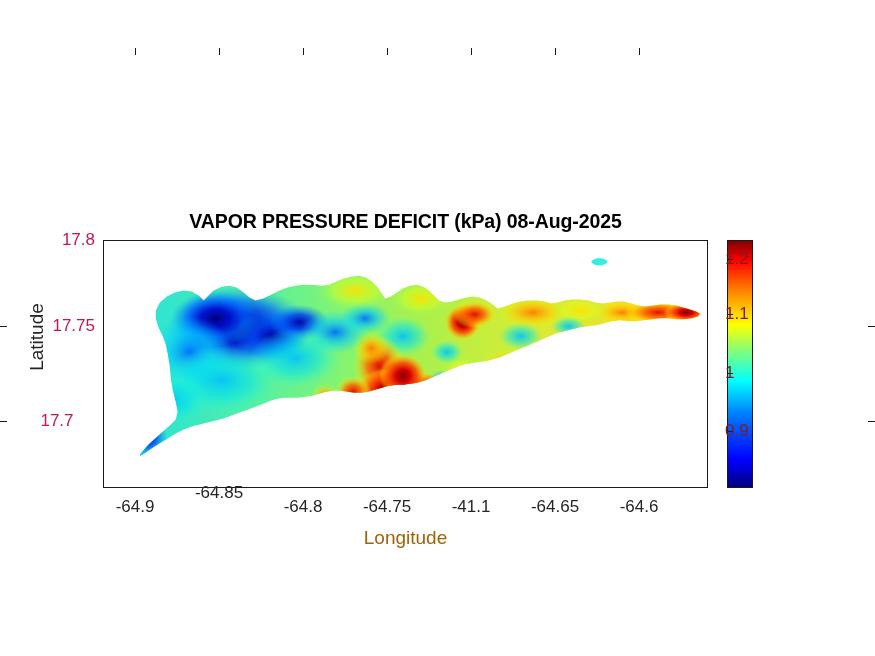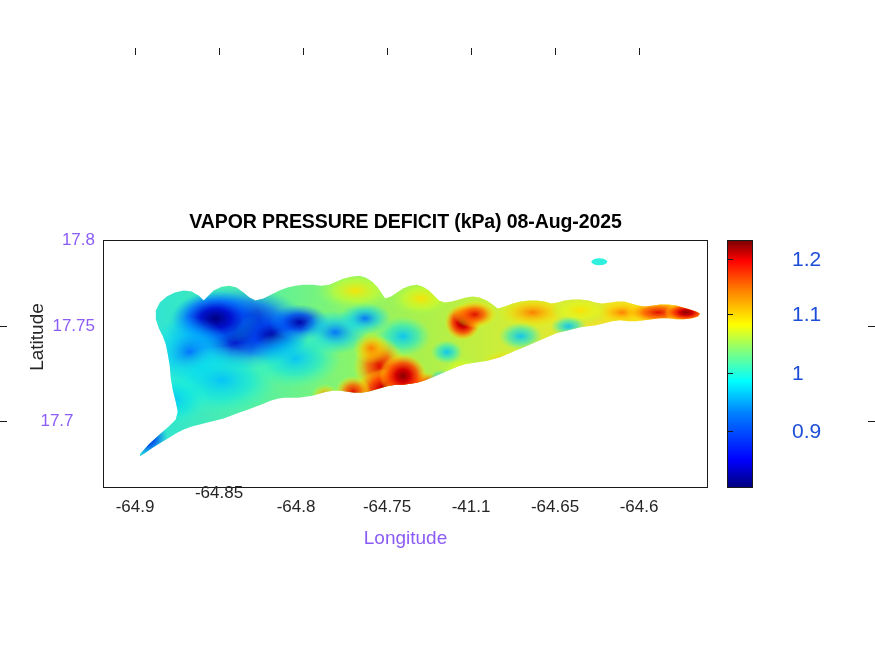--- a/index.html
+++ b/index.html
@@ -92,35 +92,35 @@
   .xticklabel {
     position: absolute;
     font-size: 17px;
     color: #262626;
     transform: translateX(-50%);
     white-space: nowrap;
   }
   .yticklabel {
     position: absolute;
     font-size: 17px;
-    color: #8b5cf6;
+    color: #be185d;
     transform: translateY(-50%);
     text-align: right;
     white-space: nowrap;
   }
 
   
   #xlabel {
     position: absolute;
     left: 103px;
     top: 479px;
     width: 605px;
     text-align: center;
     font-size: 19px;
-    color: #8b5cf6;
+    color: #a16207;
   }
   #ylabel {
     position: absolute;
     left: -43px;
     top: 278px;
     width: 160px;
     text-align: center;
     font-size: 19px;
     color: #262626;
     transform: rotate(-90deg);
@@ -149,23 +149,23 @@
   }
   .cb-tick {
     position: absolute;
     left: 727px;
     width: 6px;
     height: 1.2px;
     background: #1a1a1a;
   }
   .cb-label {
     position: absolute;
-    left: 792px;
-    font-size: 21px;
-    color: #1d4ed8;
+    left: 725px;
+    font-size: 17px;
+    color: #7f1d1d;
     transform: translateY(-50%);
     white-space: nowrap;
   }
 </style>
 </head>
 <body>
 
 <div id="figure">
 
   <div id="chart-title">VAPOR PRESSURE DEFICIT (kPa) 08-Aug-2025</div>
@@ -331,21 +331,21 @@
   <div class="tick-x-top" style="left:555px;"></div>
   <div class="tick-x-top" style="left:639px;"></div>
 
   <div class="tick-y" style="top:278px;"></div>
   <div class="tick-y" style="top:373px;"></div>
   <div class="tick-y-right" style="top:278px;"></div>
   <div class="tick-y-right" style="top:373px;"></div>
 
   <div class="xticklabel" style="left:135px; top:449px;">-64.9</div>
   <div class="xticklabel" style="left:219px; top:435px;">-64.85</div>
-  <div class="xticklabel" style="left:296px; top:449px;">-64.8</div>
+  <div class="xticklabel" style="left:303px; top:449px;">-64.8</div>
   <div class="xticklabel" style="left:387px; top:449px;text-align:right;">-64.75</div>
   <div class="xticklabel" style="left:471px; top:449px;">-41.1</div>
   <div class="xticklabel" style="left:555px; top:449px;">-64.65</div>
   <div class="xticklabel" style="left:639px; top:449px;text-align:center;">-64.6</div>
 
   <div class="yticklabel" style="left:19px; top:192px; width:76px;">17.8</div>
   <div class="yticklabel" style="left:19px; top:278px; width:76px;">17.75</div>
   <div class="yticklabel" style="left:19px; top:373px; width:76px;text-align:center;">17.7</div>
 
   <div id="xlabel">Longitude</div>

